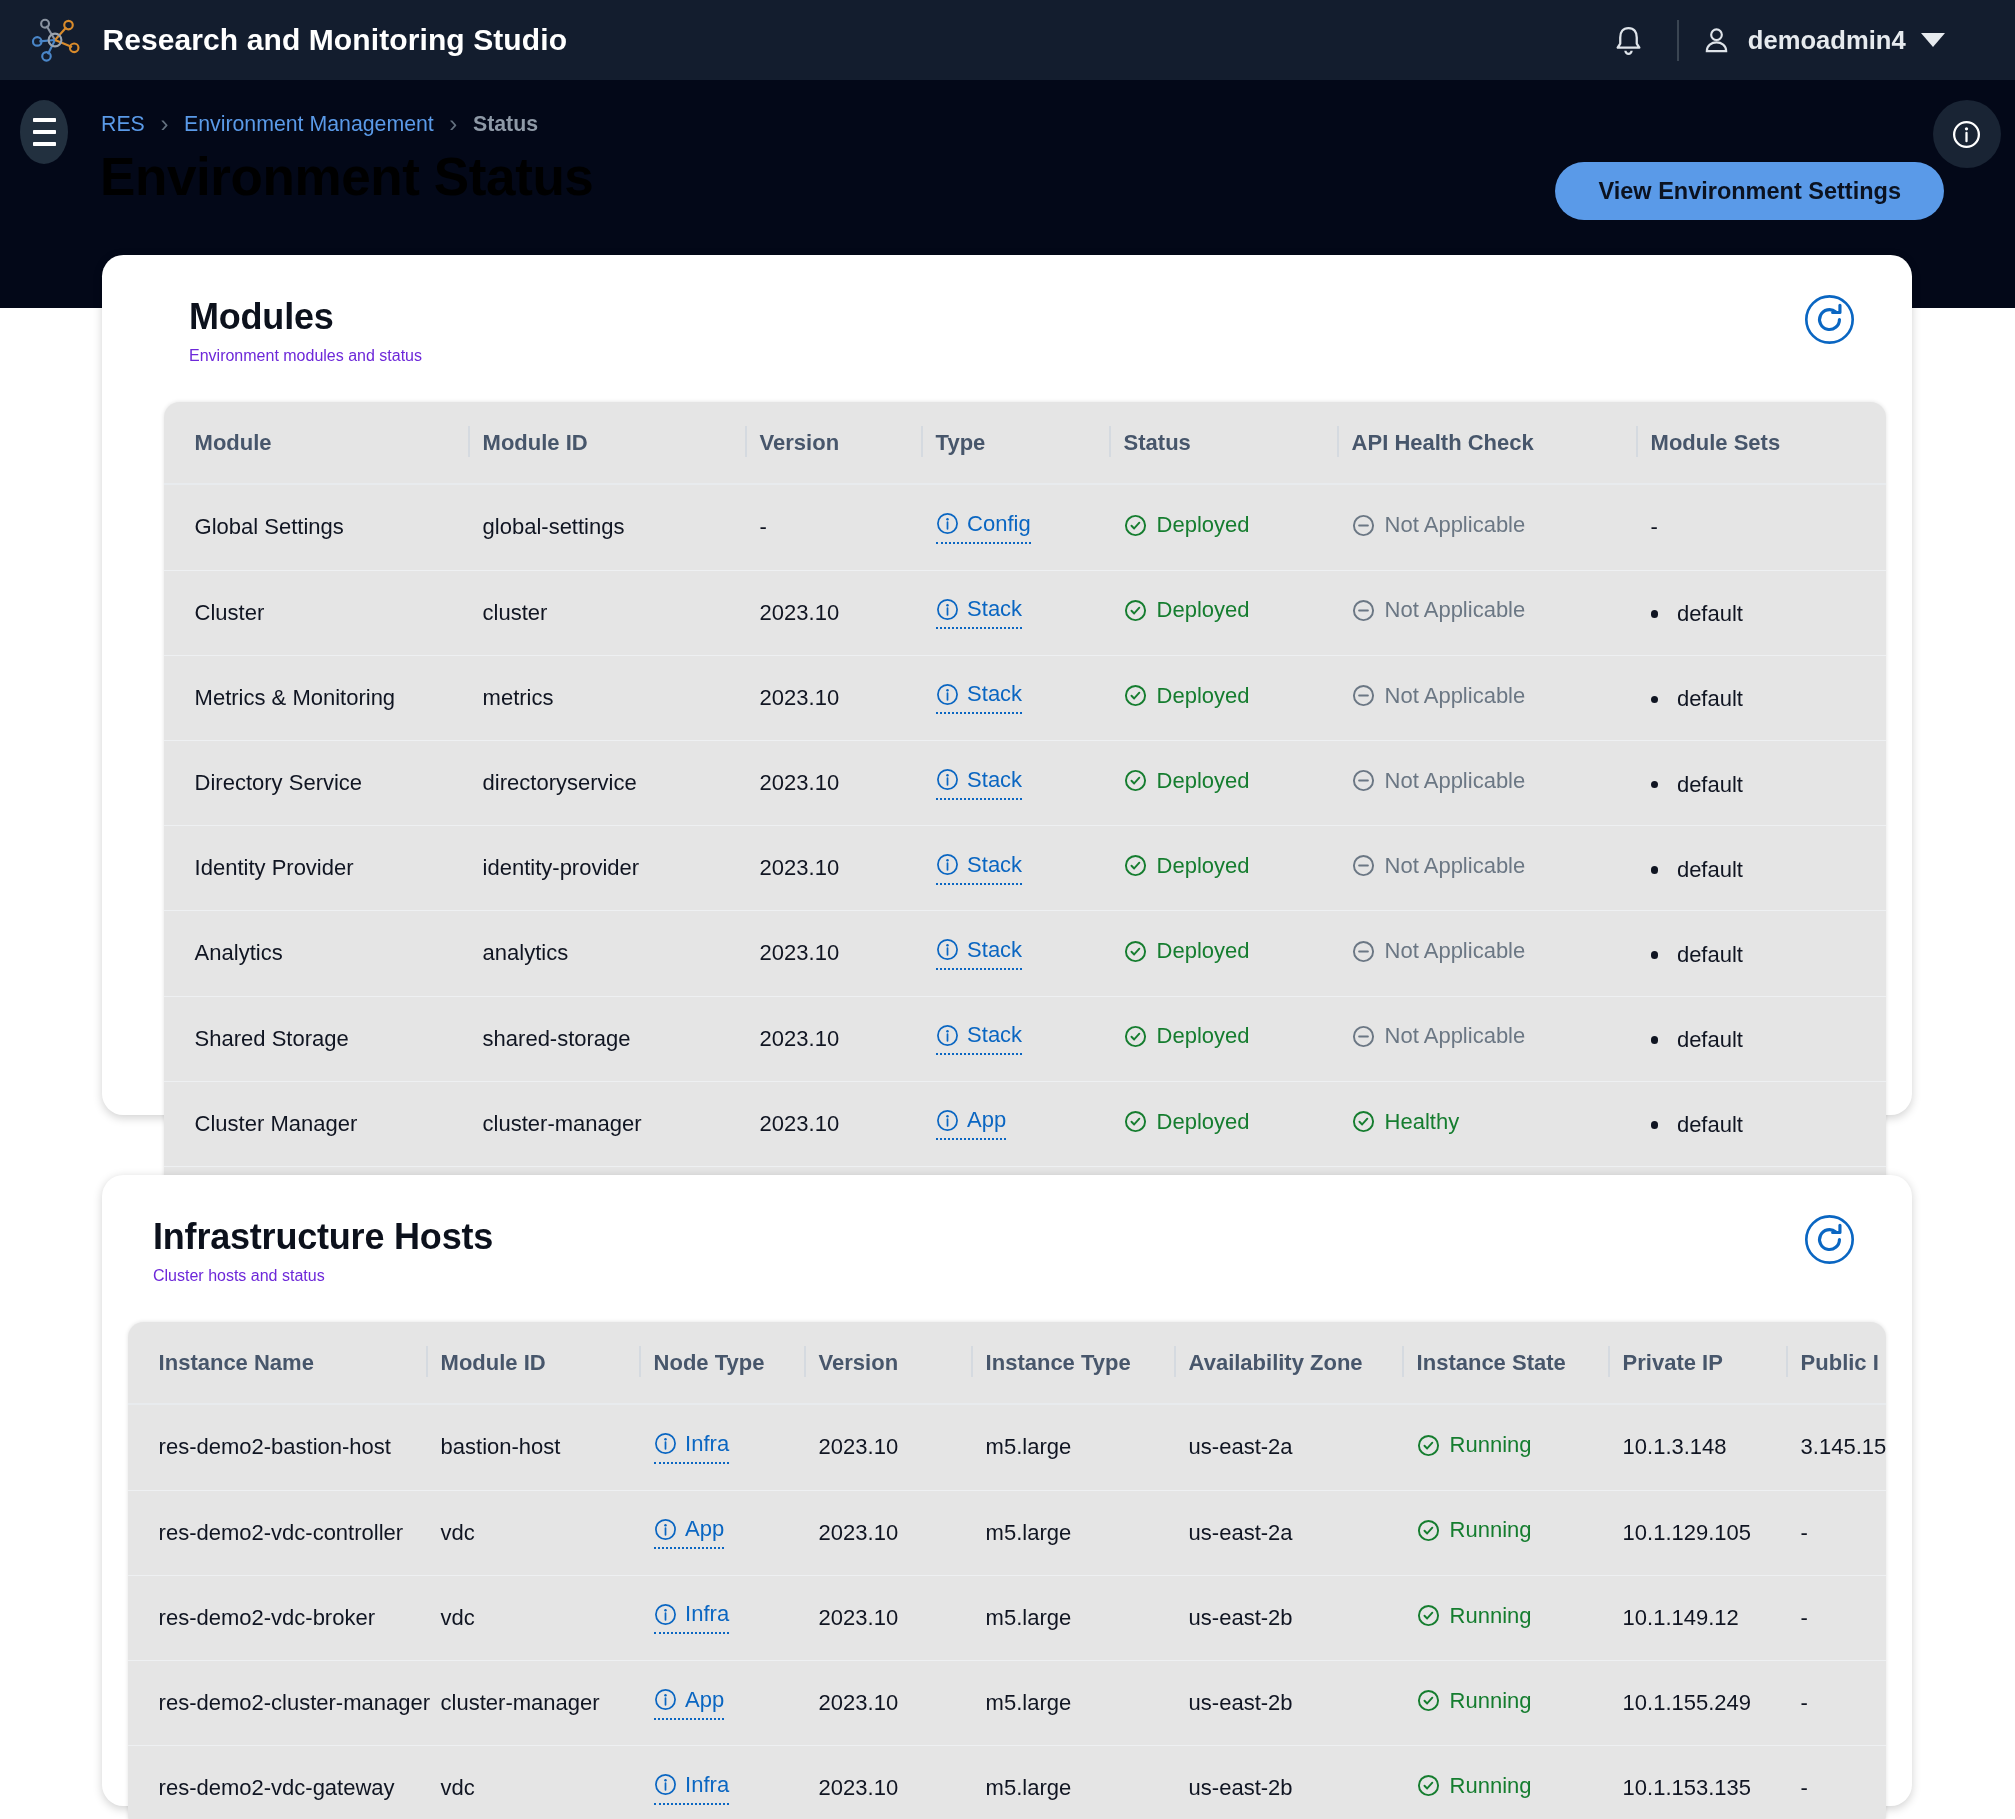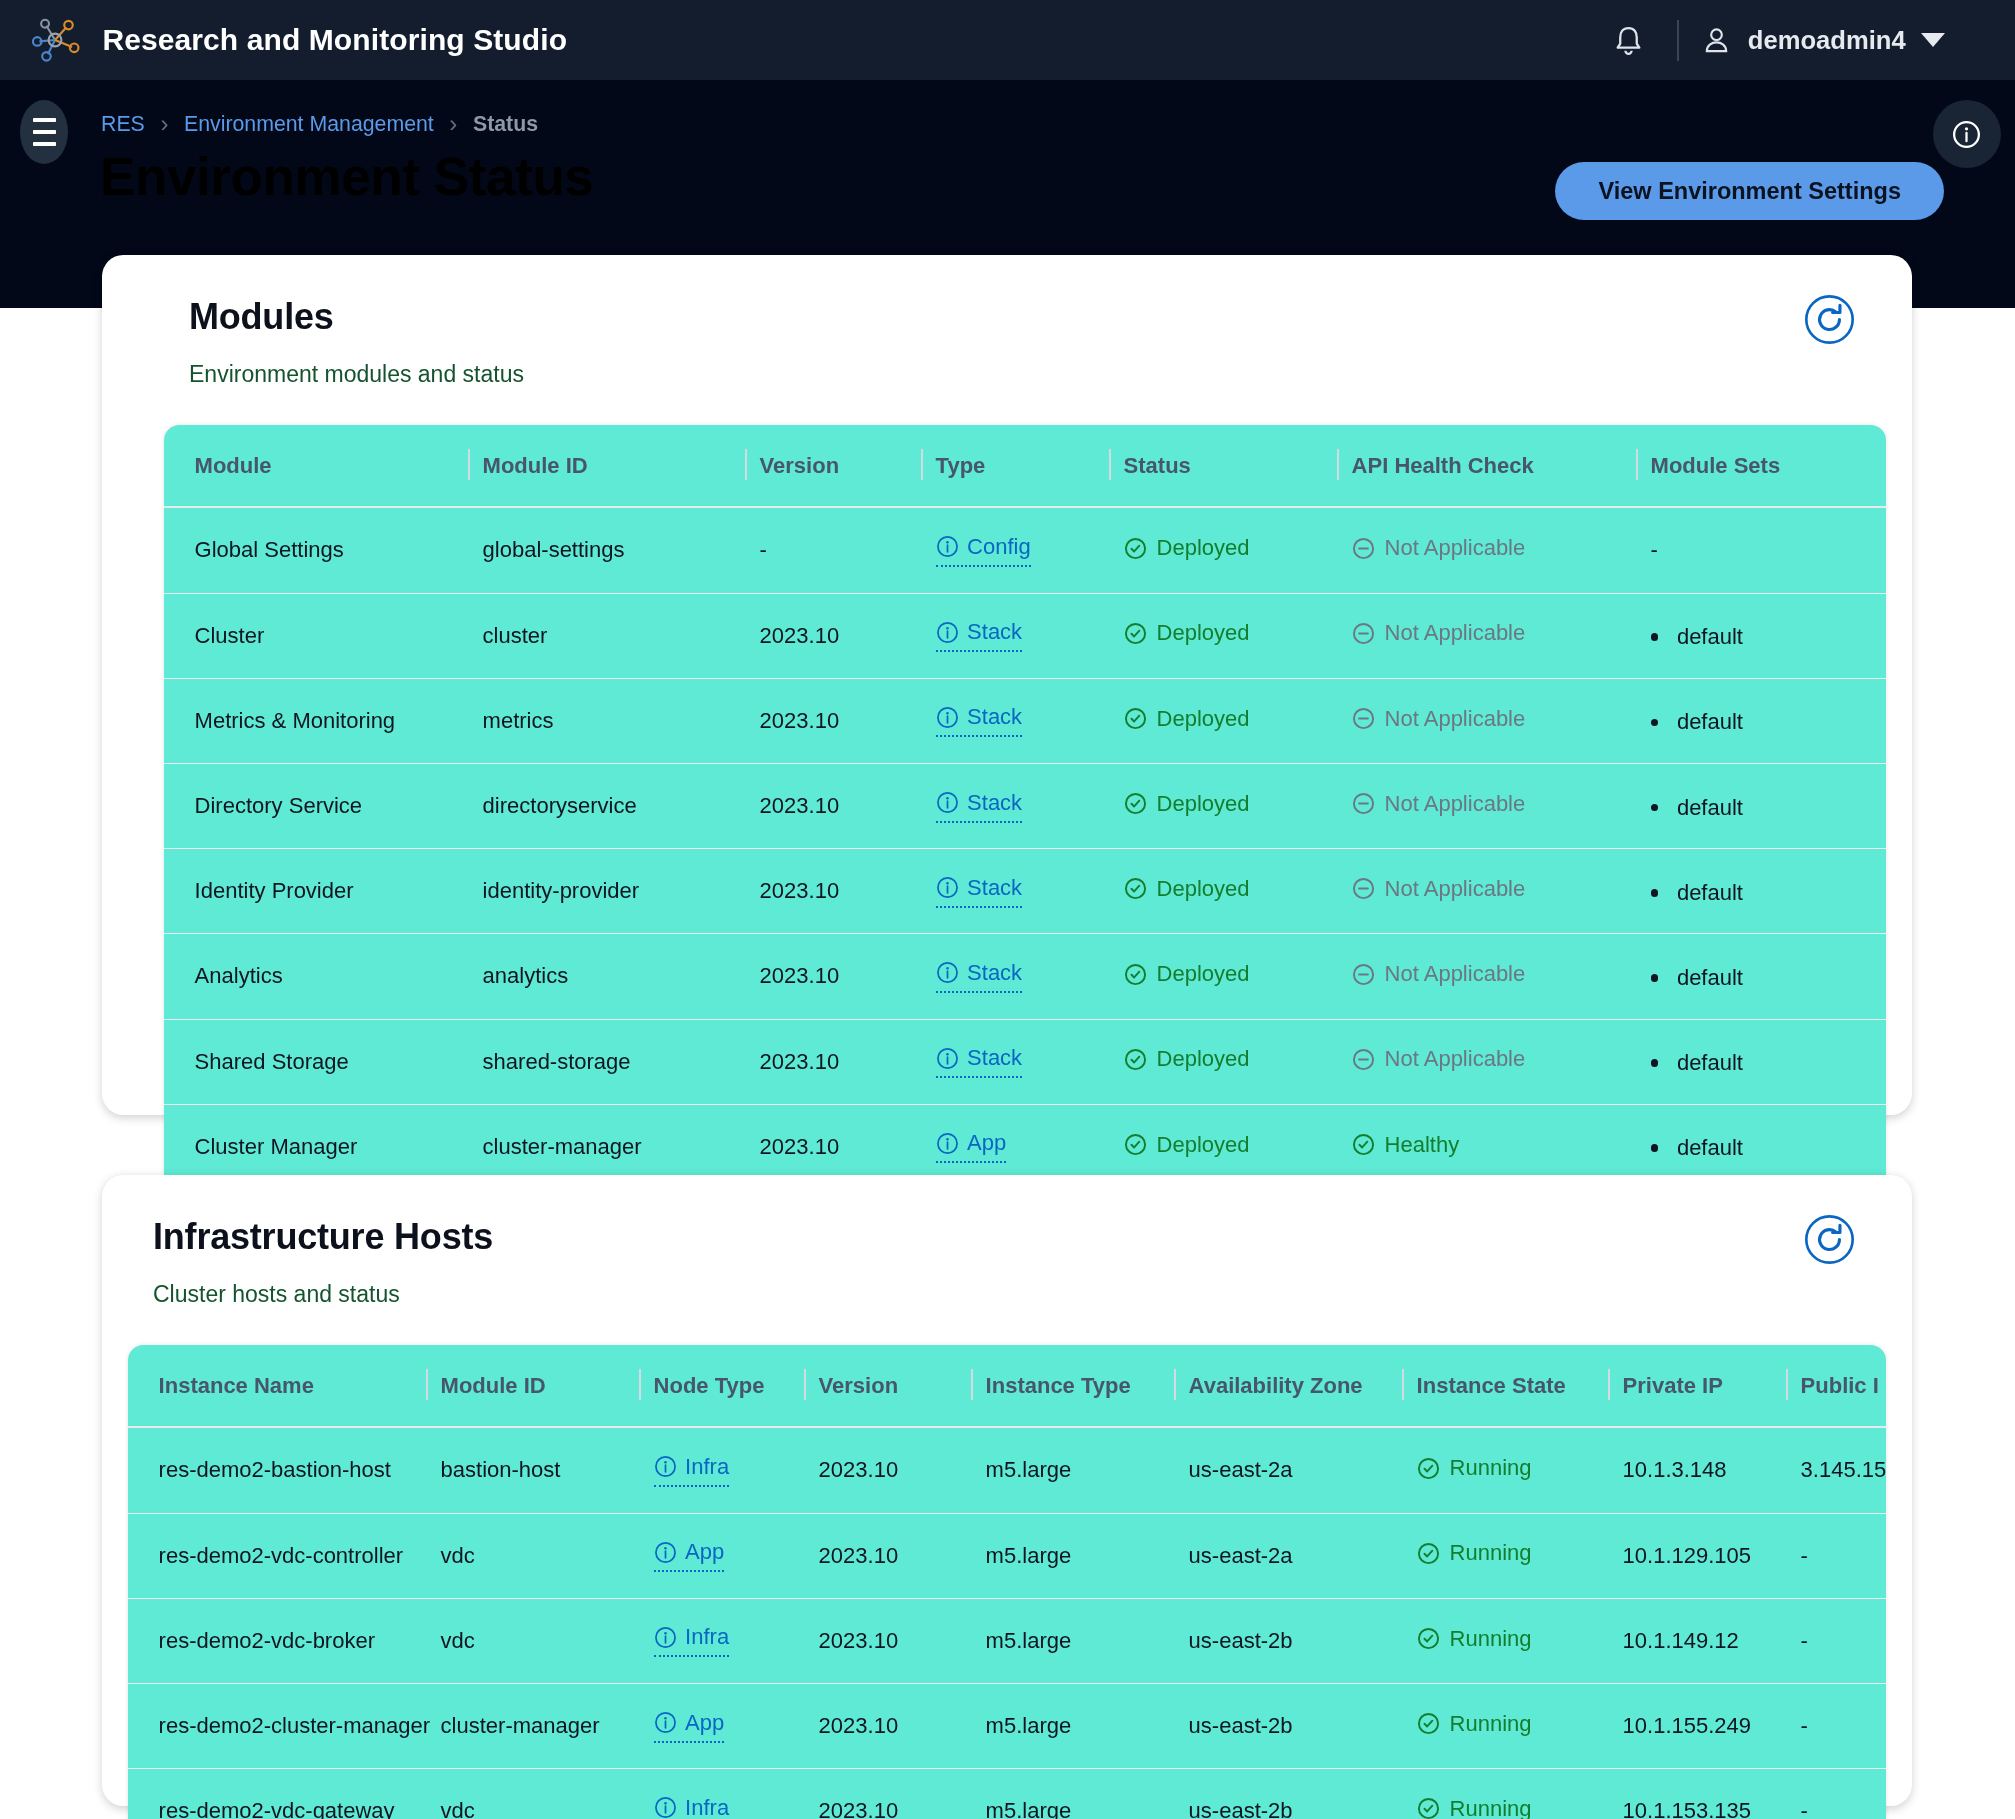--- a/index.html
+++ b/index.html
@@ -77,31 +77,31 @@
     position: absolute;
     background: #ffffff;
     border-radius: 21.3px;
     box-shadow: 0 2.1px 10px rgba(0,0,0,.18);
   }
   #modules-card   { left: 102px; top: 255px;  width: 1810px; height: 860px; padding-left: 36px; }
   #hosts-card     { left: 102px; top: 1175px; width: 1810px; height: 631px; }
 
   .card-head { position: relative; padding: 41px 51px 0 51px; }
   .card-title { font-size: 36px; font-weight: bold; color: #0c111c; letter-spacing: -0.2px; }
-  .card-sub { font-size: 23px; color: #14532d; margin-top: 23px; }
+  .card-sub { font-size: 16px; color: #6d28d9; margin-top: 9px; }
   .refresh-btn {
     position: absolute; right: 55px; top: 37px;
     width: 55px; height: 55px; border-radius: 50%;
     display: flex; align-items: center; justify-content: center; cursor: pointer;
   }
 
   
   .table-wrap {
     margin: 37px 25.6px 0 25.6px;
-    background: #5eead4;
+    background: #e5e5e5;
     border-radius: 15.6px;
     box-shadow: 0 0.7px 4.3px rgba(0,0,0,.12);
     overflow: hidden;
   }
   #hosts-table-wrap { position: relative; }
 
   table { border-collapse: collapse; width: 100%; table-layout: fixed; }
   thead th {
     text-align: left;
     font-size: 22px; font-weight: bold; color: #47566b;

